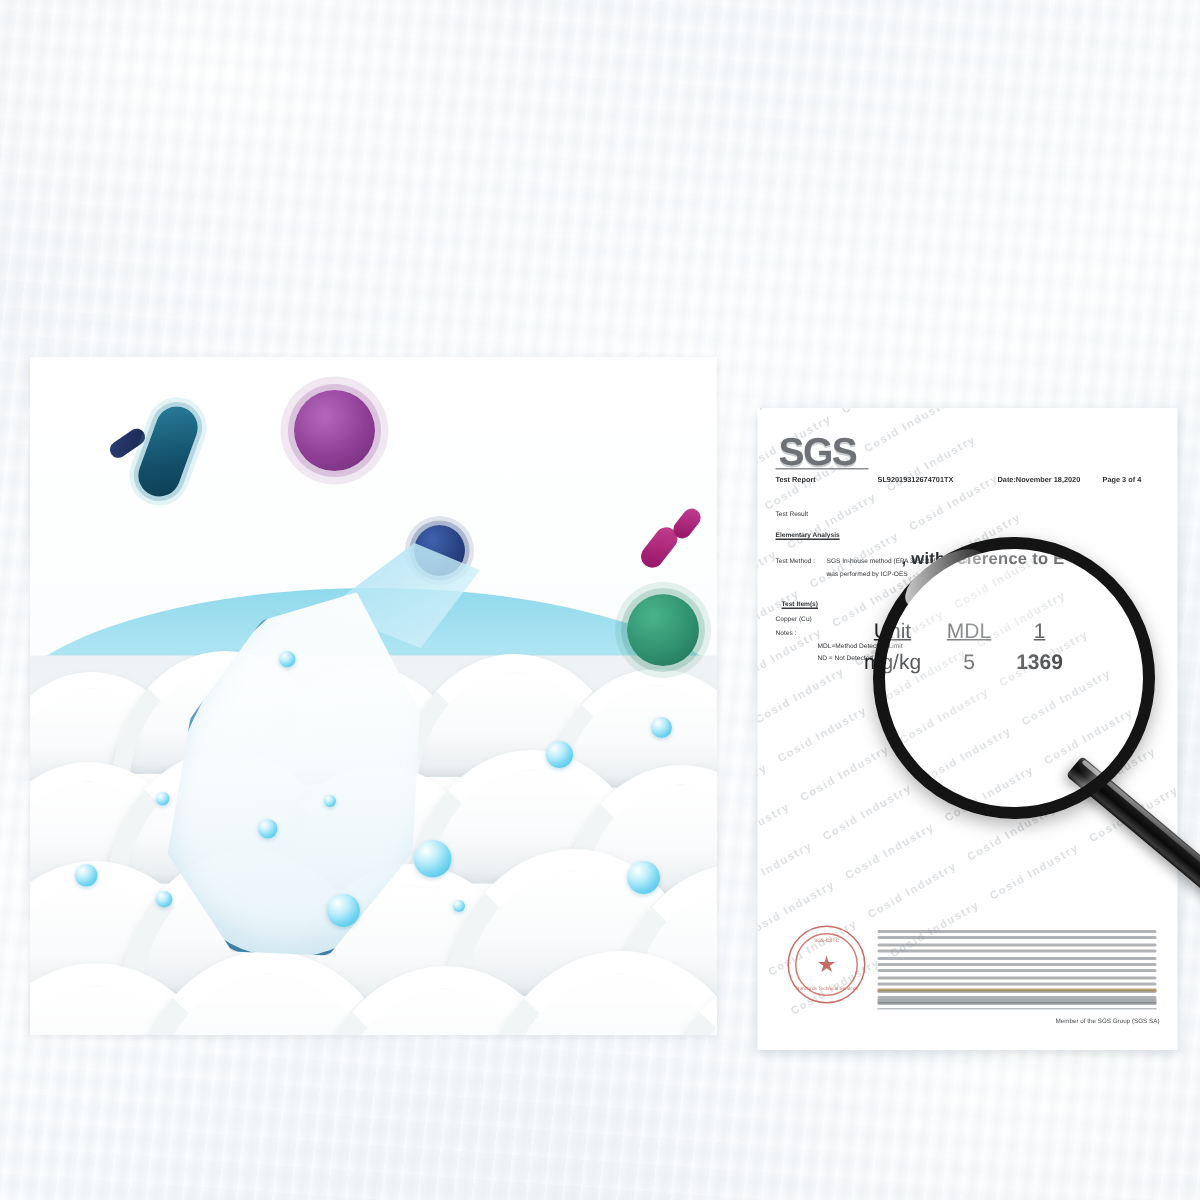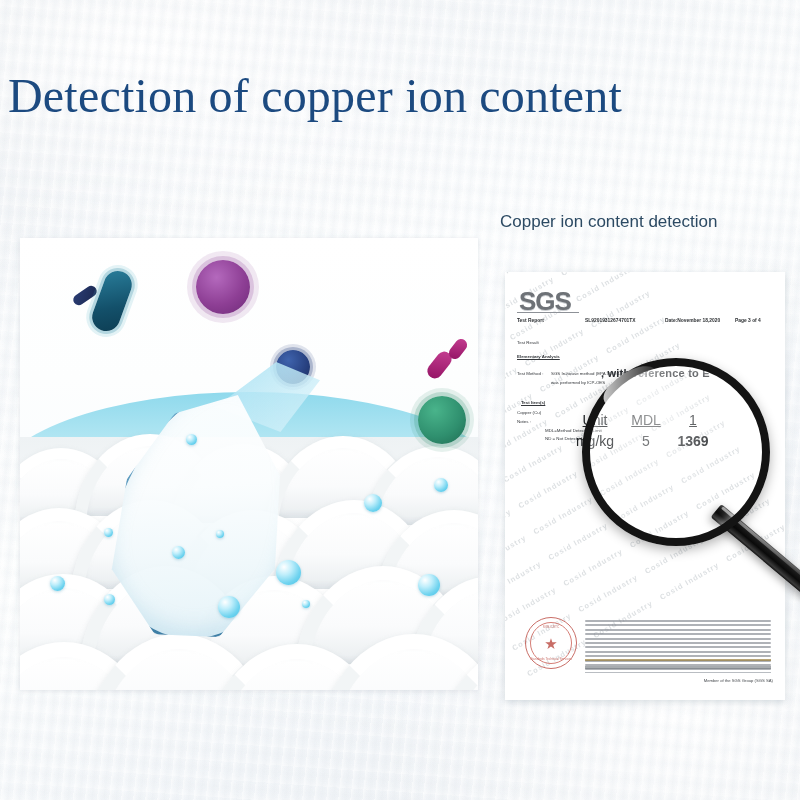--- a/index.html
+++ b/index.html
@@ -157,21 +157,20 @@
     transform-origin:0 50%;transform:rotate(40deg);
     background:linear-gradient(90deg, rgba(255,255,255,.55), rgba(255,255,255,.05));
     border-radius:2px;pointer-events:none;
   }
 </style>
 </head>
 <body>
 
 <div id="stage">
 
-  <div id="title">Detection of copper ion content</div>
 
   <div id="photo">
     <div class="ph-sky"></div>
     <div class="ph-water"></div>
     <div class="ph-fabric"></div>
 
     <div class="weave" style="left:-30px;top:210px;width:120px;height:66px;border-width:11px;"></div>
     <div class="weave" style="left:54px;top:196px;width:128px;height:70px;border-width:12px;"></div>
     <div class="weave" style="left:150px;top:206px;width:124px;height:68px;border-width:11px;"></div>
     <div class="weave" style="left:246px;top:198px;width:130px;height:70px;border-width:12px;"></div>
@@ -218,21 +217,20 @@
     <div class="bubble" style="left:256px;top:322px;width:25px;height:25px;"></div>
     <div class="bubble" style="left:198px;top:358px;width:22px;height:22px;"></div>
     <div class="bubble" style="left:282px;top:362px;width:8px;height:8px;"></div>
     <div class="bubble" style="left:344px;top:256px;width:18px;height:18px;"></div>
     <div class="bubble" style="left:414px;top:240px;width:14px;height:14px;"></div>
     <div class="bubble" style="left:398px;top:336px;width:22px;height:22px;"></div>
     <div class="bubble" style="left:166px;top:196px;width:11px;height:11px;"></div>
   </div>
 
   <div id="caption">
-    <div>Copper ion content detection</div>
   </div>
 
   <div id="doc">
     <div class="wm">Cosid Industry   Cosid Industry   Cosid Industry   Cosid Industry
 Cosid Industry   Cosid Industry   Cosid Industry   Cosid Industry
 Cosid Industry   Cosid Industry   Cosid Industry   Cosid Industry
 Cosid Industry   Cosid Industry   Cosid Industry   Cosid Industry
 Cosid Industry   Cosid Industry   Cosid Industry   Cosid Industry
 Cosid Industry   Cosid Industry   Cosid Industry   Cosid Industry
 Cosid Industry   Cosid Industry   Cosid Industry   Cosid Industry

